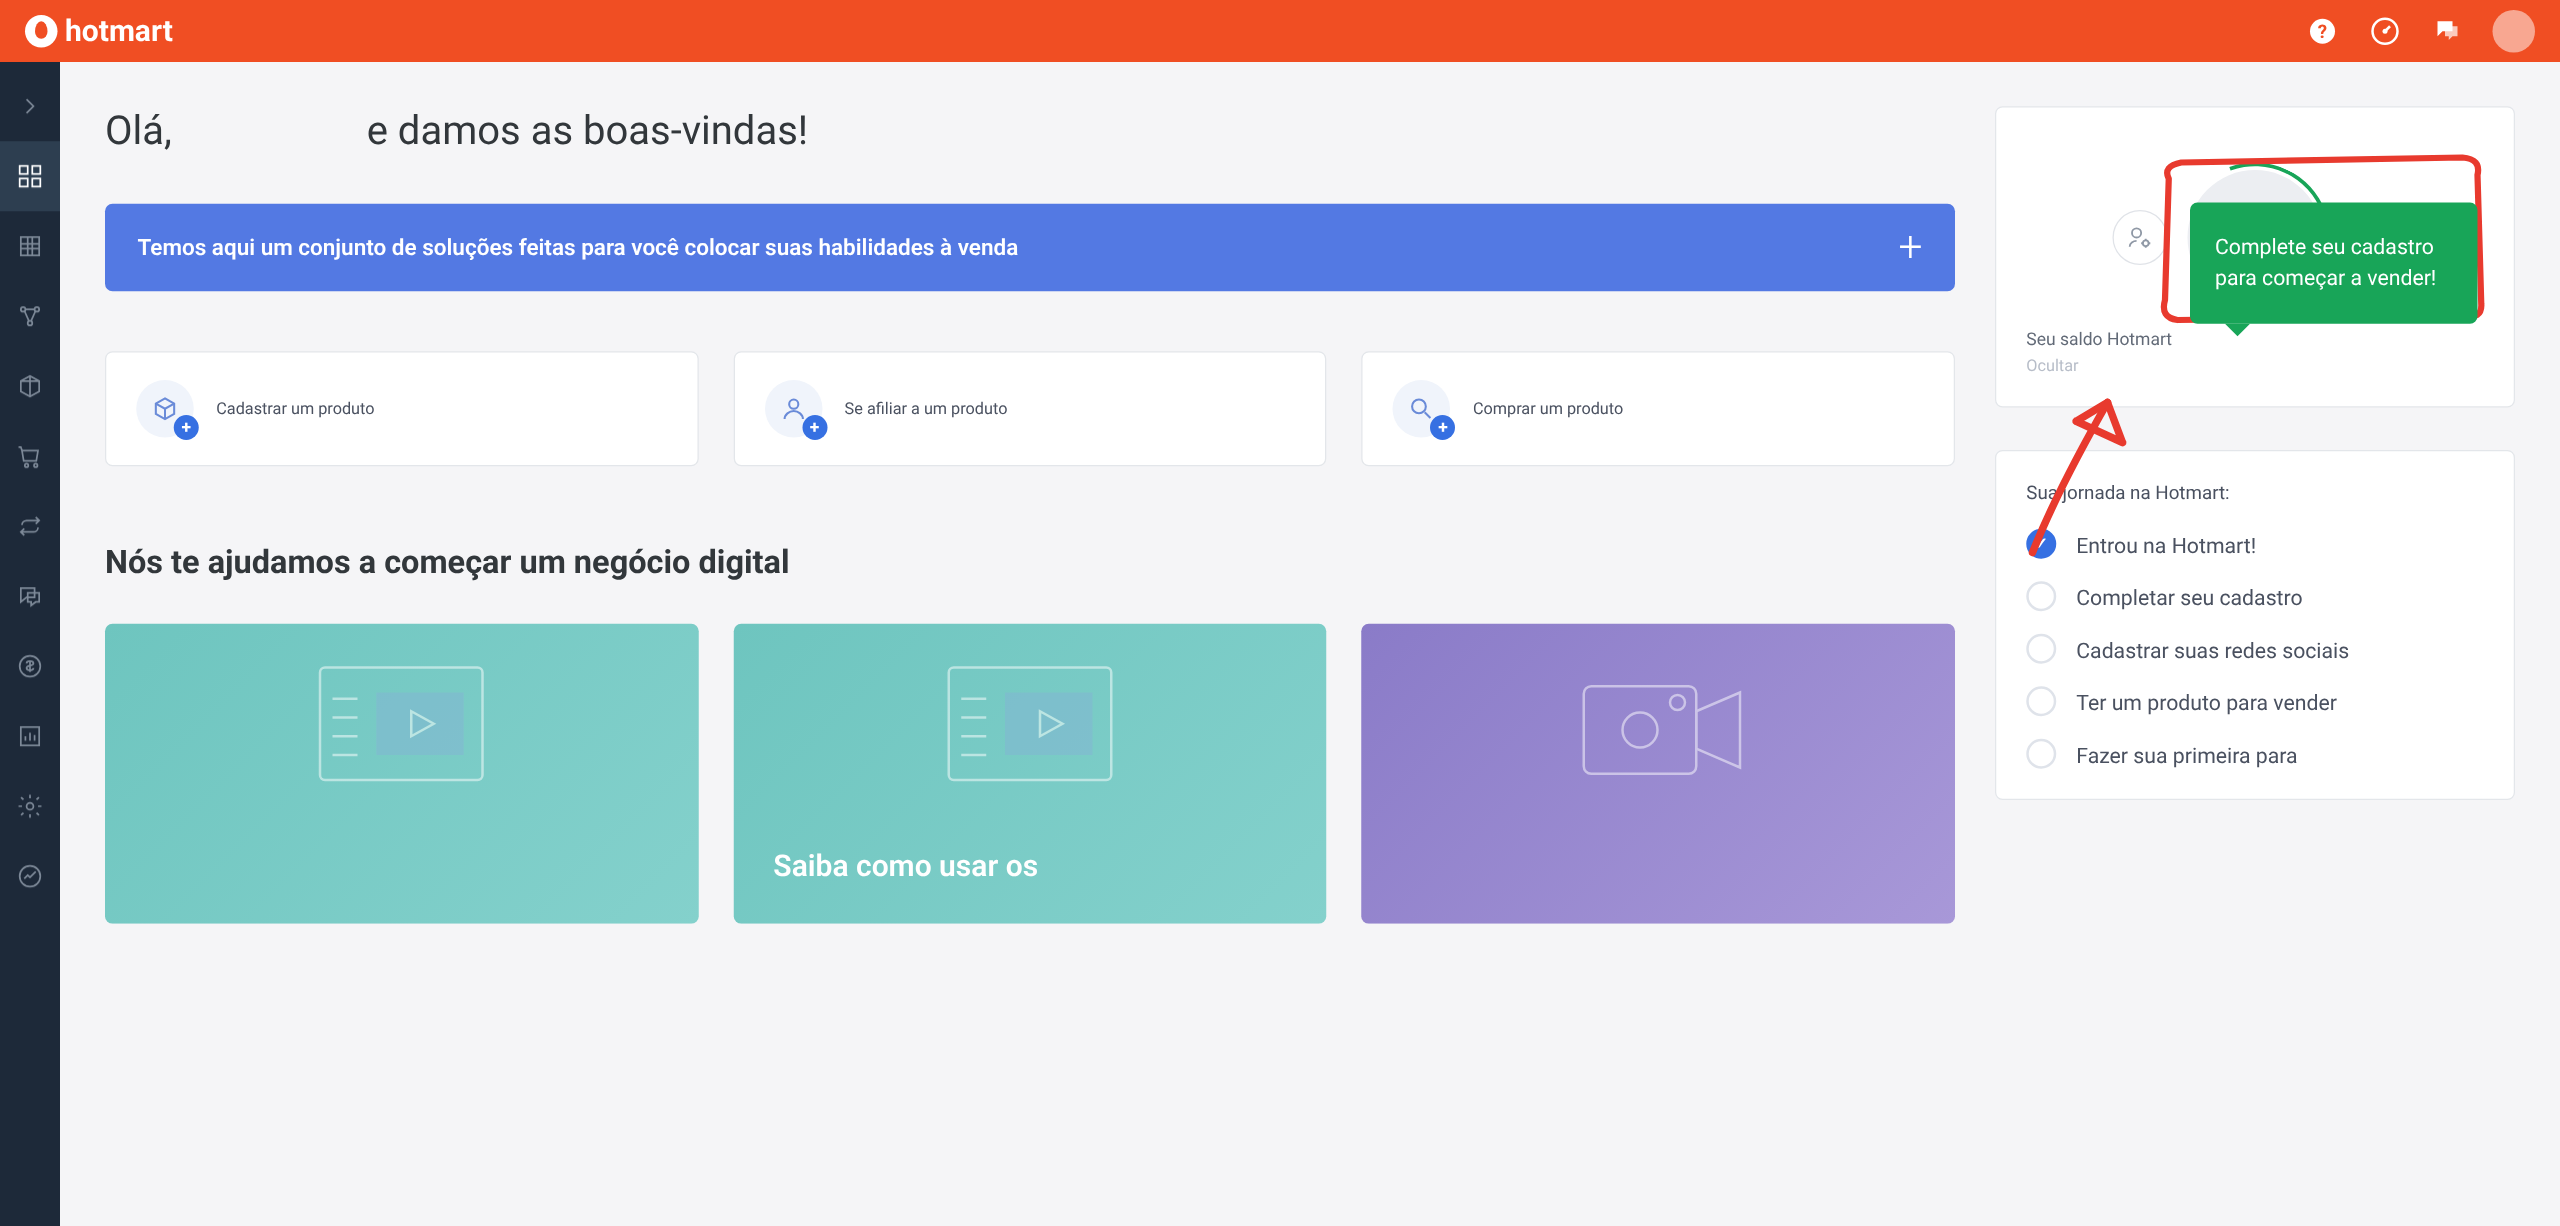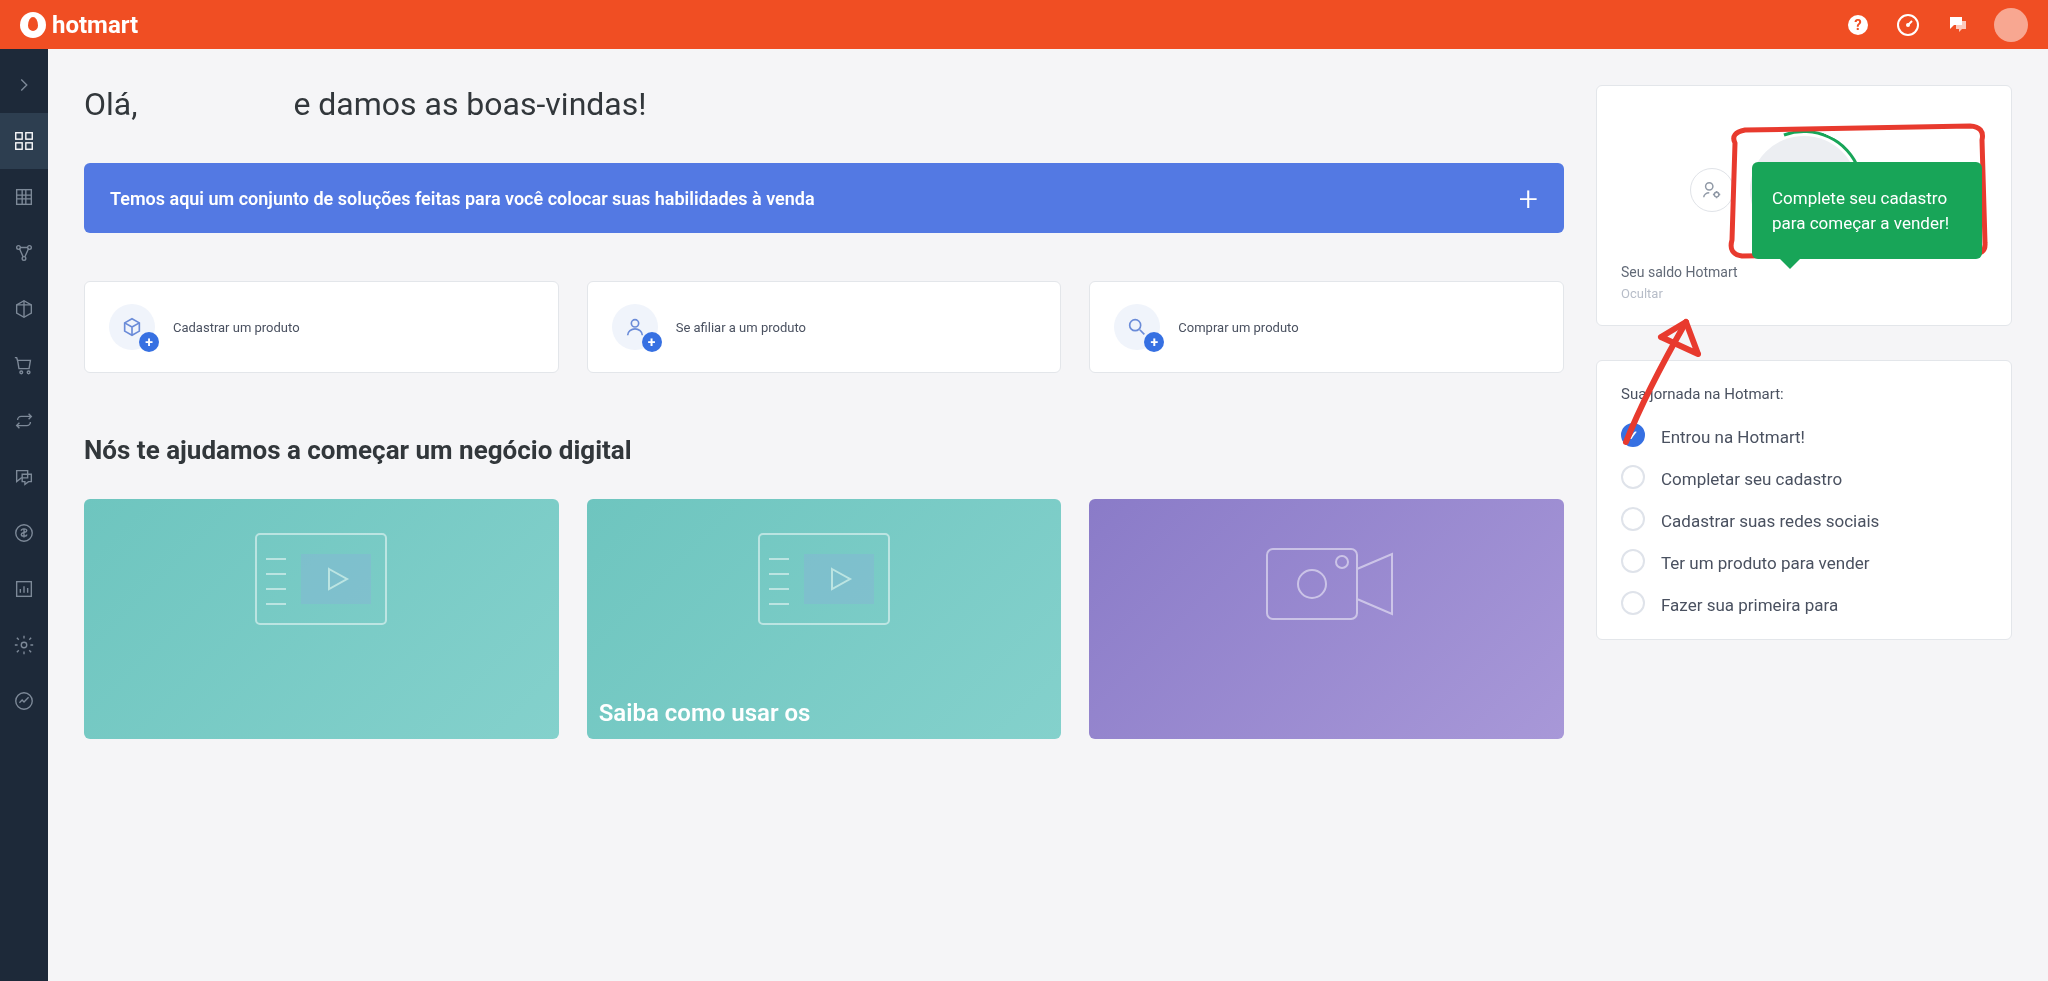--- a/index.html
+++ b/index.html
@@ -25,21 +25,21 @@
 .banner-plus{font-size:34px;font-weight:300;line-height:1}
 .actions{display:flex;gap:28px;margin-bottom:62px}
 .action-card{flex:1;background:#fff;border:1px solid #e3e6ea;border-radius:6px;padding:22px 24px;display:flex;align-items:center;gap:18px;cursor:pointer}
 .ac-iconwrap{position:relative;width:46px;height:46px}
 .ac-circle{width:46px;height:46px;border-radius:50%;background:#f0f4fb;display:flex;align-items:center;justify-content:center}
 .ac-circle svg{width:22px;height:22px;stroke:#6a8bd8;fill:none;stroke-width:1.8}
 .ac-plus{position:absolute;right:-4px;bottom:-2px;width:20px;height:20px;border-radius:50%;background:#3670e2;color:#fff;display:flex;align-items:center;justify-content:center;font-size:14px;font-weight:700}
 .ac-label{font-size:13px;color:#4a5160}
 .section-title{font-size:26px;color:#32373b;margin-bottom:34px}
 .cards-row{display:flex;gap:28px}
-.learn-card{flex:1;height:240px;border-radius:6px;position:relative;overflow:hidden;background:linear-gradient(135deg,#6ec5bf 0%,#84d1cc 100%);padding:12px;display:flex;flex-direction:column;justify-content:flex-end;cursor:pointer}
+.learn-card{flex:1;height:240px;border-radius:6px;position:relative;overflow:hidden;background:linear-gradient(135deg,#6ec5bf 0%,#84d1cc 100%);padding:32px;display:flex;flex-direction:column;justify-content:flex-end;cursor:pointer}
 .learn-card.purple{background:linear-gradient(135deg,#8a7bc8 0%,#a898d8 100%)}
 .learn-title{color:#fff;font-size:24px;font-weight:600;z-index:2}
 .lc-graphic{position:absolute;top:30px;left:50%;transform:translateX(-50%);opacity:0.5}
 .lc-graphic svg{stroke:#fff;fill:none;stroke-width:2}
 .tooltip-box{position:absolute;top:162px;right:66px;background:#18a558;color:#fff;padding:24px 20px;border-radius:6px;font-size:17px;line-height:1.45;z-index:60;max-width:230px}
 .tooltip-box::after{content:"";position:absolute;bottom:-10px;left:28px;border:10px solid transparent;border-top-color:#18a558;border-bottom:none}
 .hand-box{position:absolute;top:118px;right:48px;width:280px;height:170px;pointer-events:none;z-index:55}
 .hand-arrow{position:absolute;top:292px;right:322px;pointer-events:none;z-index:55}
 .side-card{background:#fff;border:1px solid #e3e6ea;border-radius:6px;margin-bottom:34px}
 .sc-top{padding:50px 24px 24px;position:relative}

